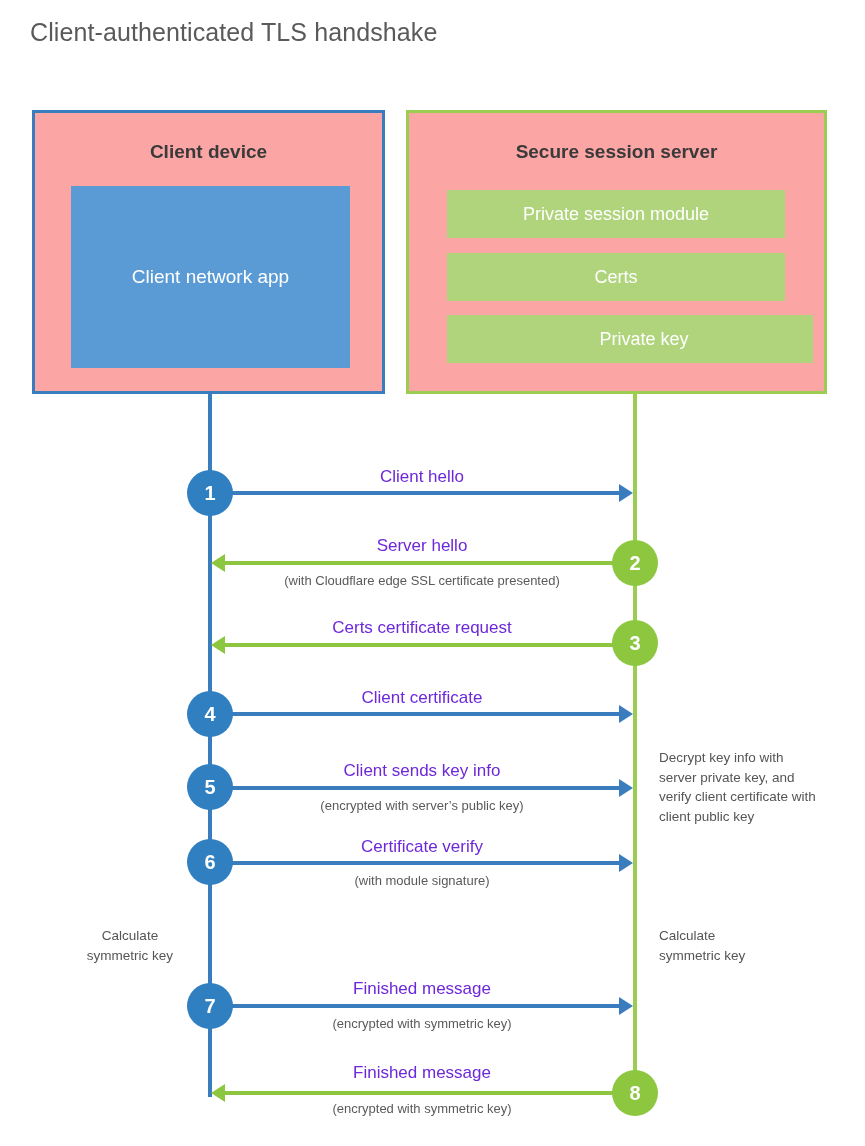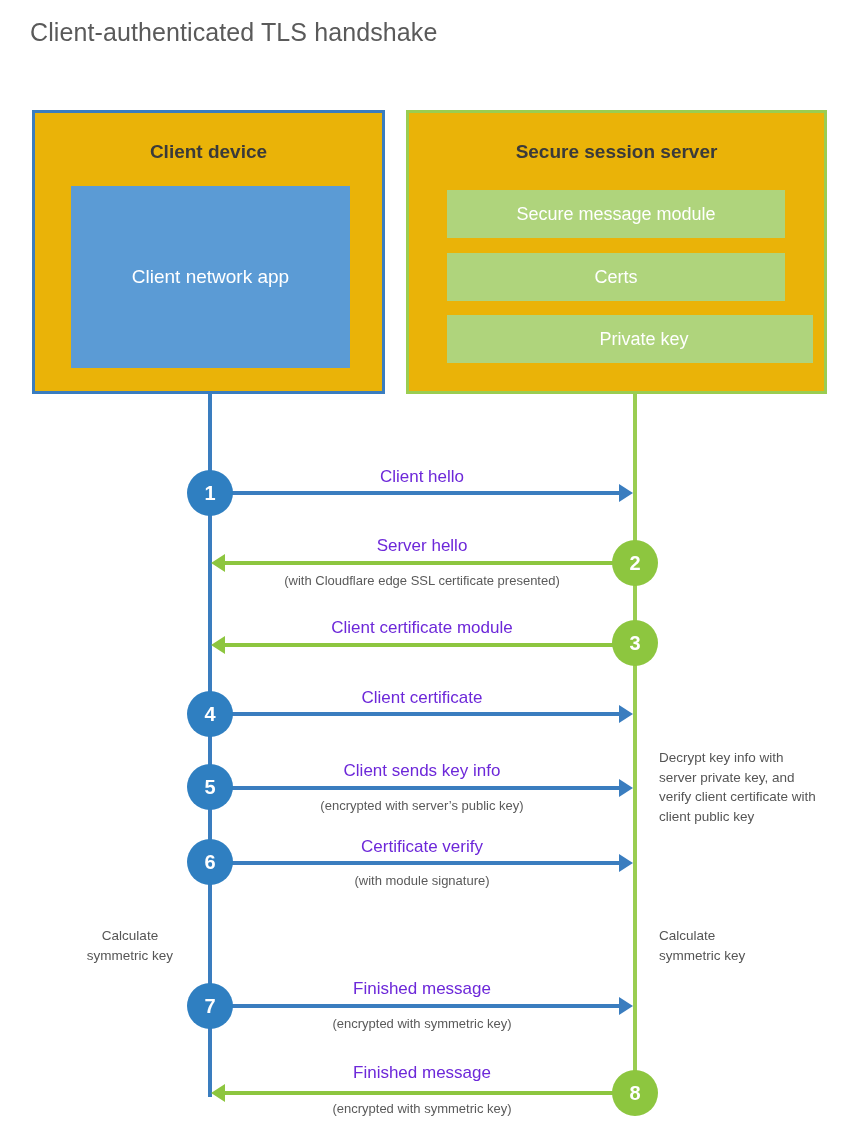--- a/index.html
+++ b/index.html
@@ -28,21 +28,21 @@
     font-size: 25px;
     font-weight: 400;
     color: #5a5a5a;
     letter-spacing: 0.1px;
     white-space: nowrap;
   }
 
   
   .party-box {
     position: absolute;
-    background: #eab308;
+    background: #fca5a5;
     box-sizing: border-box;
   }
   .party-box.client {
     left: 32px;
     top: 110px;
     width: 353px;
     height: 284px;
     border: 3px solid #3A7DBF;
   }
   .party-box.server {
@@ -181,42 +181,42 @@
 
   <div class="page-title">Client-authenticated TLS handshake</div>
 
   <div class="party-box client">
     <div class="party-title">Client device</div>
     <div class="app-block">Client network app</div>
   </div>
 
   <div class="party-box server">
     <div class="party-title">Secure session server</div>
-    <div class="server-bar b0">Secure message module</div>
+    <div class="server-bar b0">Private session module</div>
     <div class="server-bar b1">Certs</div>
     <div class="server-bar b2">Private key</div>
   </div>
 
   <div class="lifeline client"></div>
   <div class="lifeline server"></div>
 
   <div class="msg-label" style="left:210px; width:424px; top:467px;">Client hello</div>
   <div class="arrow blue to-right" style="left:210px; width:410px; top:491px;">
     <span class="head"></span>
   </div>
   <div class="step-circle blue" style="top:470px;">1</div>
 
   <div class="msg-label" style="left:210px; width:424px; top:536px;">Server hello</div>
   <div class="arrow green to-left" style="left:224px; width:411px; top:561px;">
     <span class="head"></span>
   </div>
   <div class="msg-sub" style="left:210px; width:424px; top:573px;">(with Cloudflare edge SSL certificate presented)</div>
   <div class="step-circle green" style="top:540px;">2</div>
 
-  <div class="msg-label" style="left:210px; width:424px; top:618px;">Client certificate module</div>
+  <div class="msg-label" style="left:210px; width:424px; top:618px;">Certs certificate request</div>
   <div class="arrow green to-left" style="left:224px; width:411px; top:643px;">
     <span class="head"></span>
   </div>
   <div class="step-circle green" style="top:620px;">3</div>
 
   <div class="msg-label" style="left:210px; width:424px; top:688px;">Client certificate</div>
   <div class="arrow blue to-right" style="left:210px; width:410px; top:712px;">
     <span class="head"></span>
   </div>
   <div class="step-circle blue" style="top:691px;">4</div>

